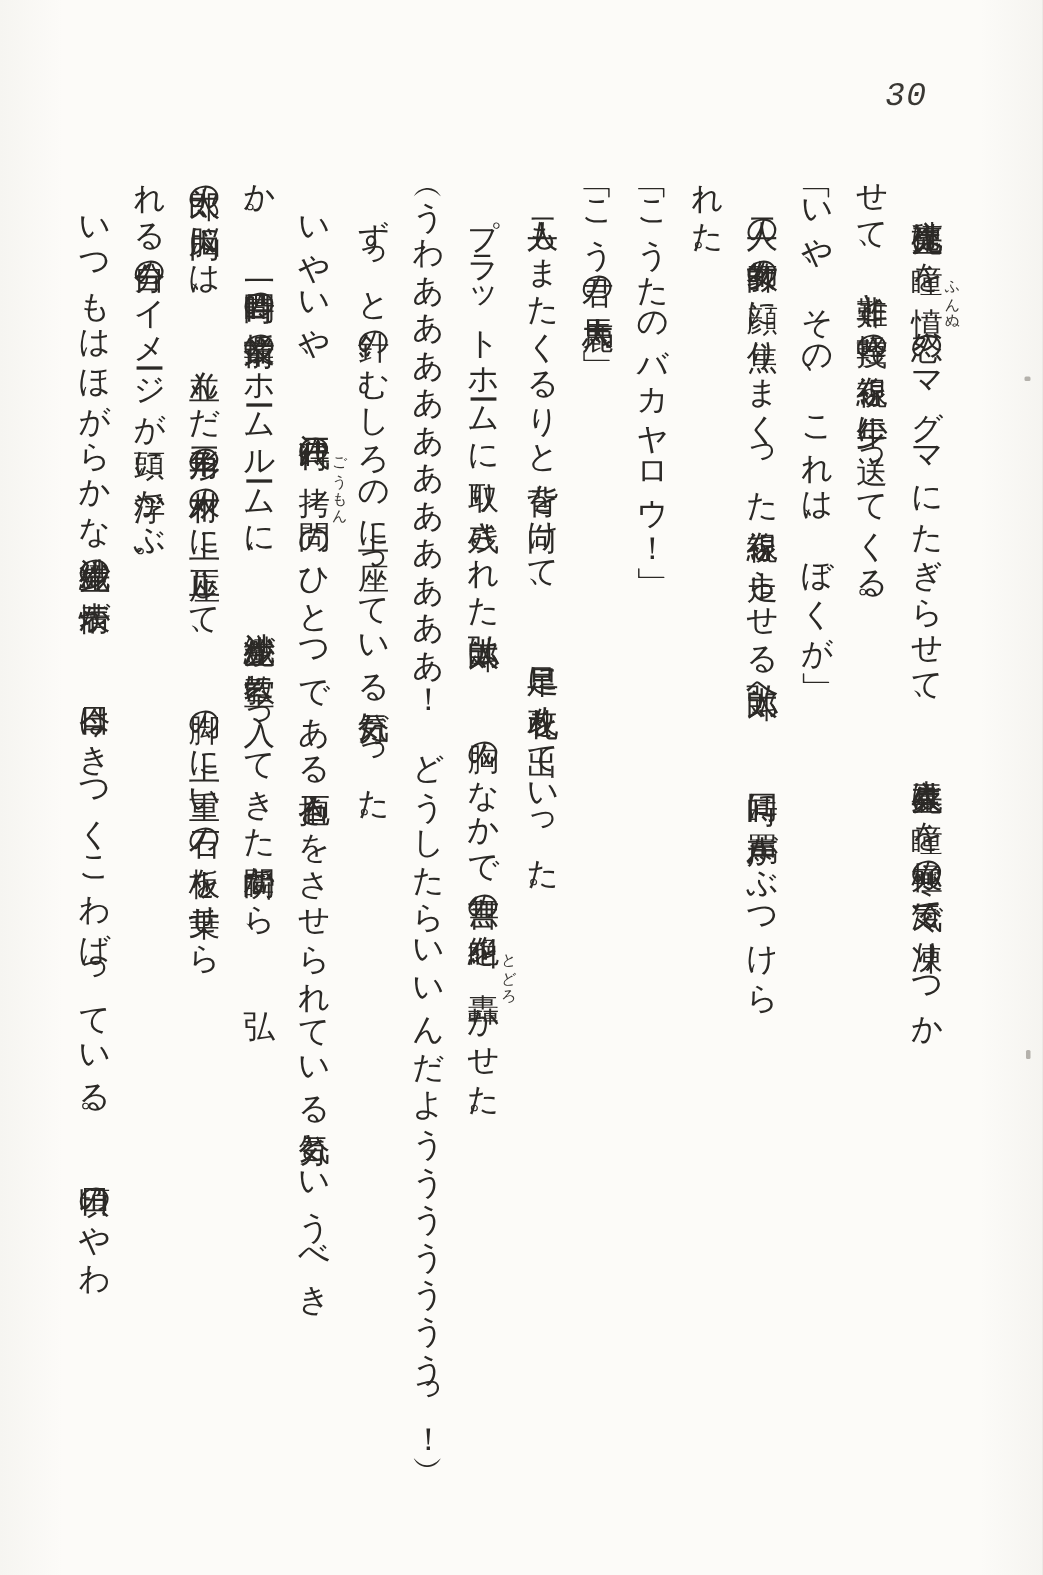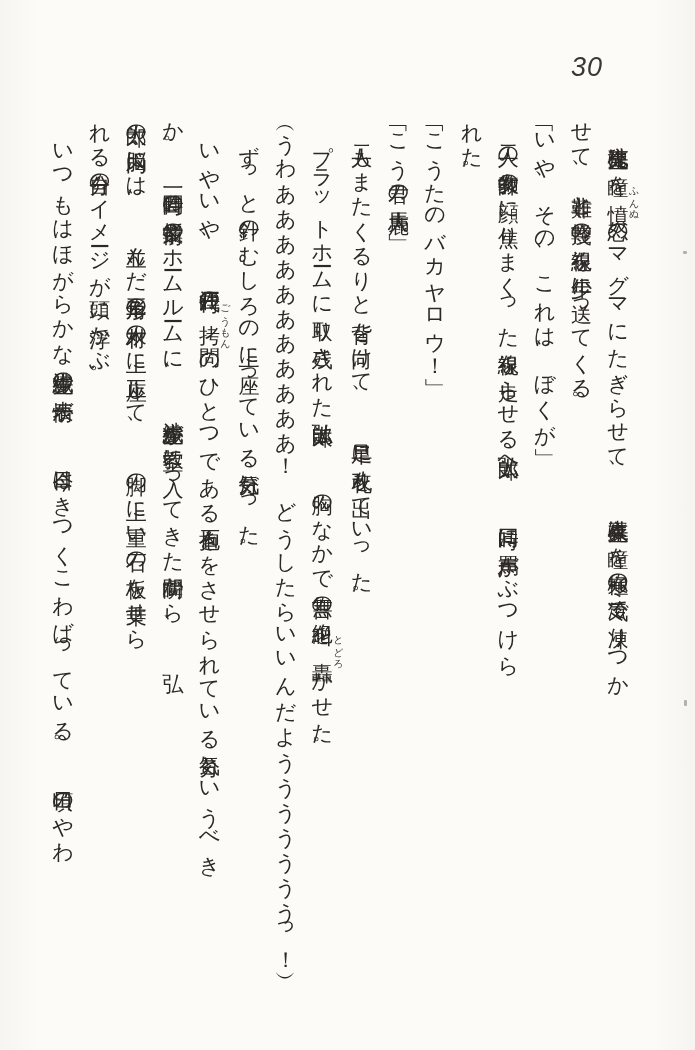--- a/index.html
+++ b/index.html
@@ -13,24 +13,24 @@
     height: 1050px;
     margin: 0 auto;
     background: linear-gradient(90deg, #f6f5f1 0%, #fcfbf8 6%, #fcfbf8 94%, #f5f4f0 100%);
     overflow: hidden;
     font-family: "DejaVu Serif", "Liberation Serif", serif;
     color: #2b2926;
   }
   .page-number {
     position: absolute;
     top: 52px;
-    left: 571px;
-    font-family: Liberation Sans, sans-serif;
+    left: 590px;
+    font-family: Liberation Mono, monospace;
     font-style: italic;
-    font-size: 27px;
+    font-size: 22px;
     letter-spacing: 1px;
     color: #3a3834;
   }
   .text-block {
     position: absolute;
     top: 108px;
     right: 56px;
     height: 914px;
     writing-mode: vertical-rl;
     -webkit-writing-mode: vertical-rl;

